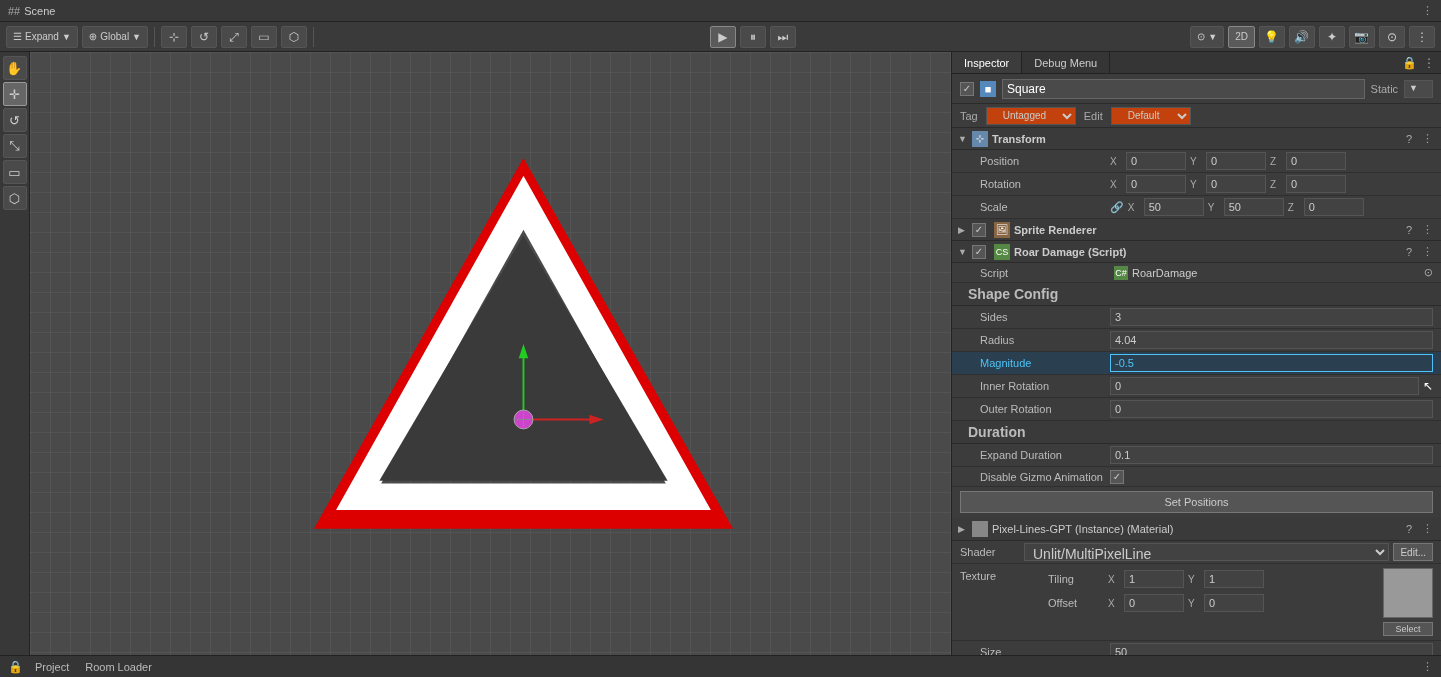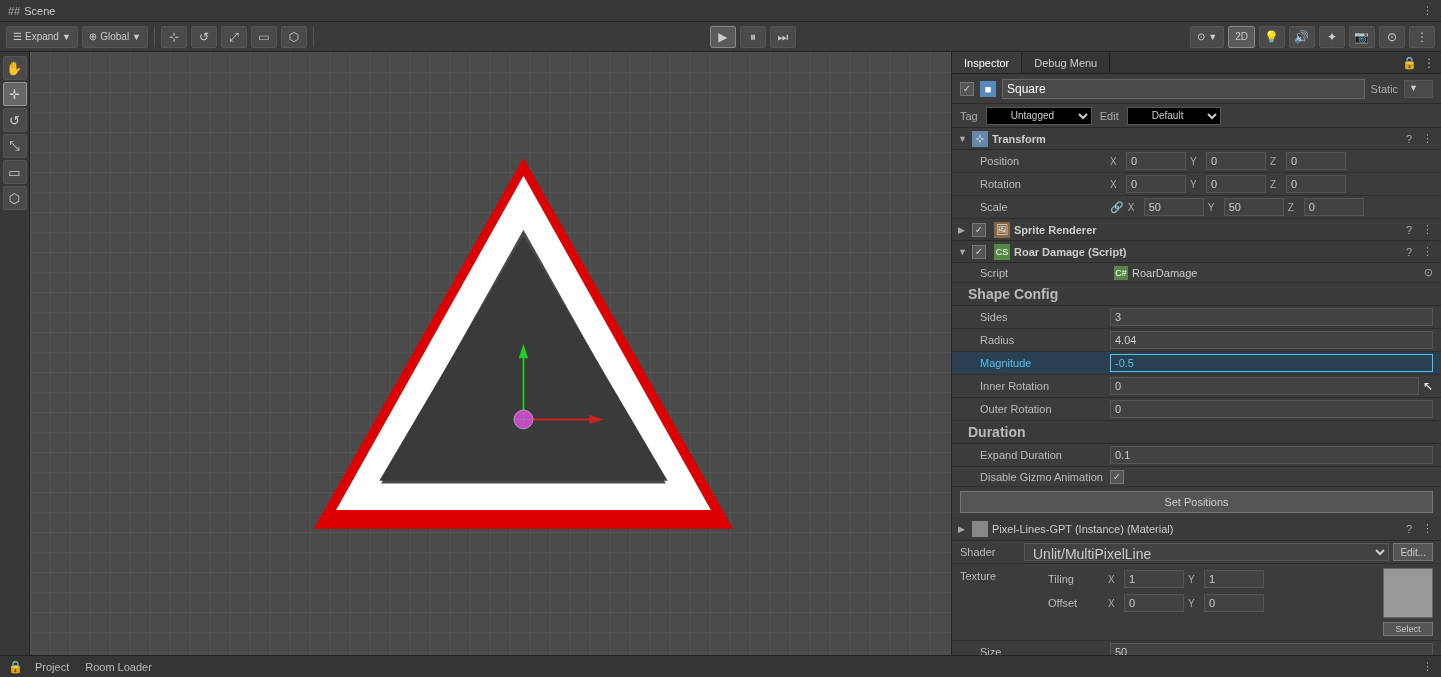--- a/index.html
+++ b/index.html
@@ -246,24 +246,24 @@
       display: flex;
       align-items: center;
       padding: 3px 8px;
       background: #3c3c3c;
       border-bottom: 1px solid #2a2a2a;
       gap: 8px;
       height: 24px;
     }
     .tag-layer-label { color: #aaa; font-size: 11px; }
     .tag-layer-dropdown {
-      background: #000000;
+      background: #c2410c;
       border: 1px solid #555;
       color: #ccc;
-      padding: 1px 20px;
+      padding: 1px 12px;
       font-size: 10px;
       height: 18px;
       cursor: pointer;
       min-width: 80px;
     }
 
     
     .component-header {
       display: flex;
       align-items: center;

